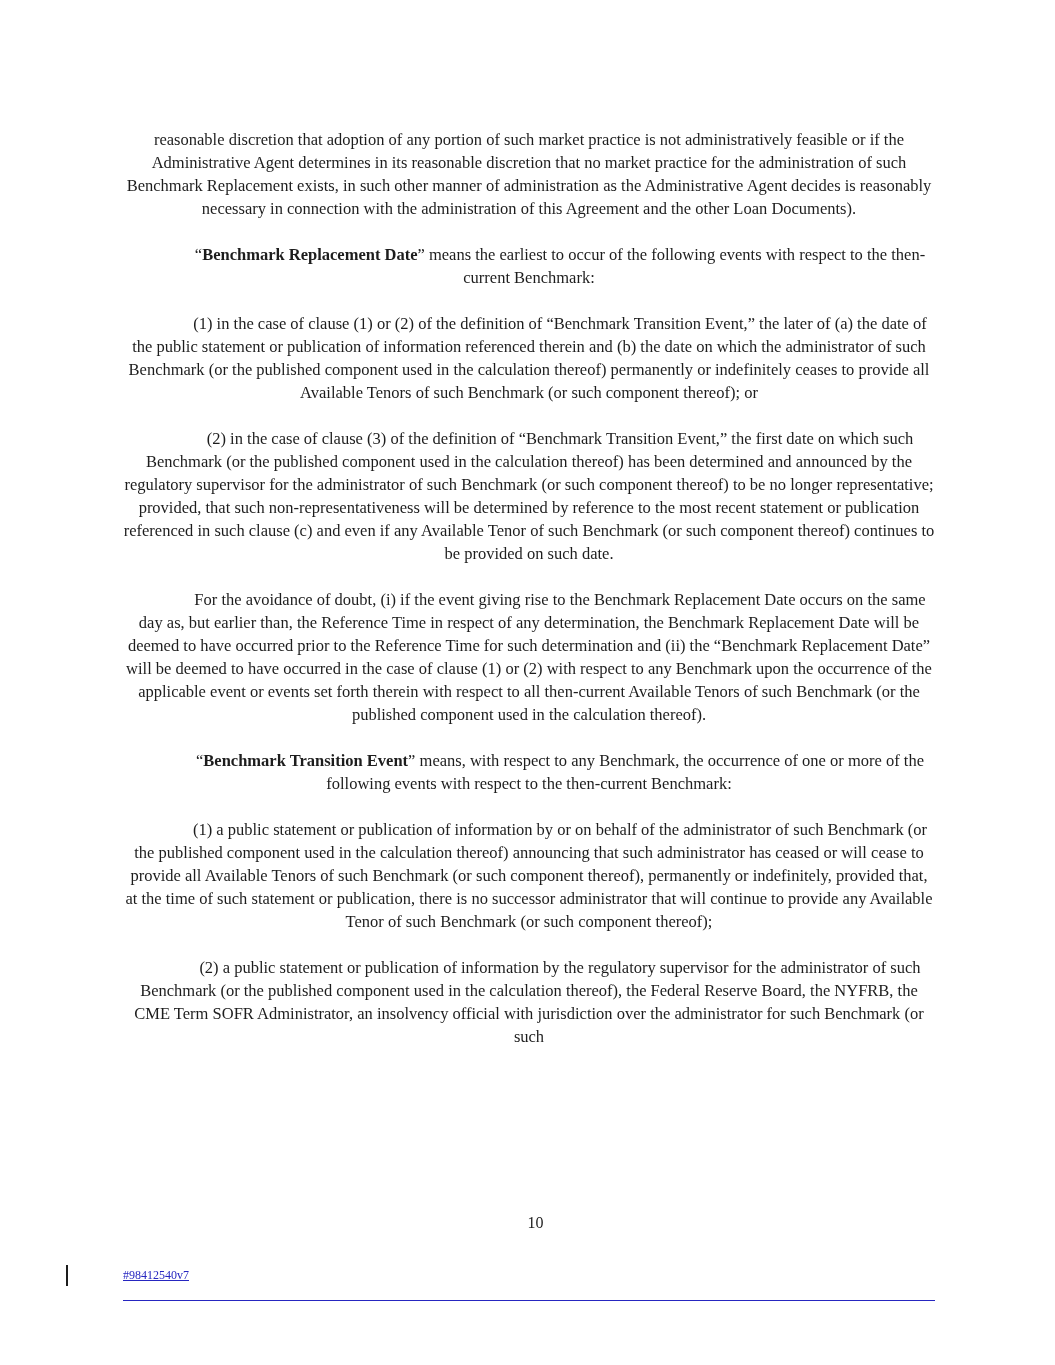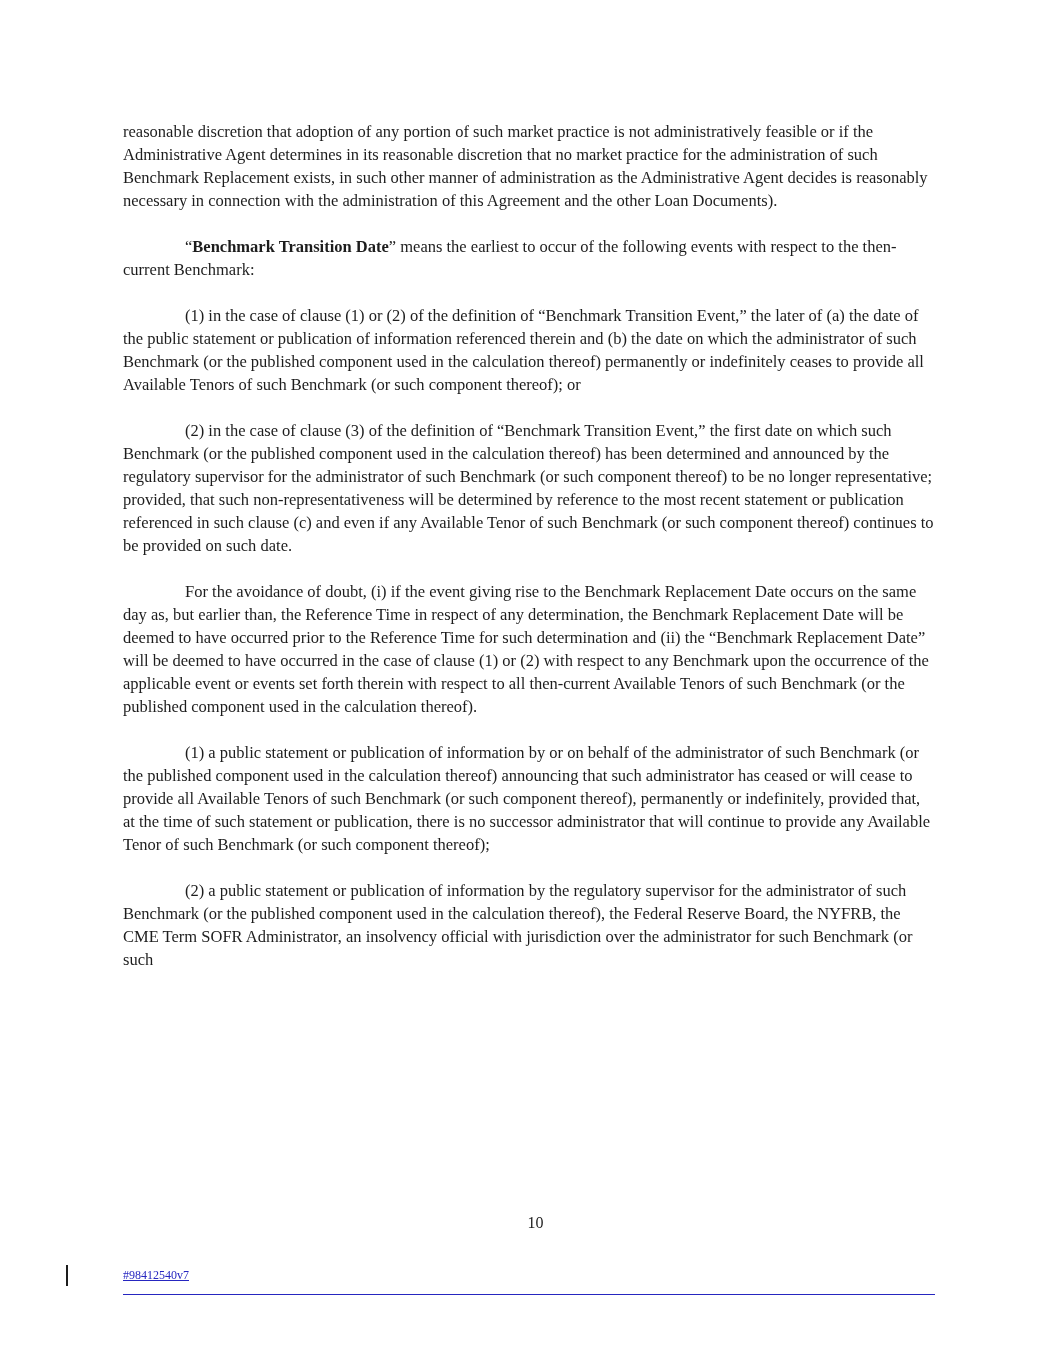--- a/index.html
+++ b/index.html
@@ -13,25 +13,25 @@
     height: 1365px;
     margin: 0 auto;
     background: #ffffff;
     font-family: "Liberation Serif", serif;
     color: #1d1d1d;
     overflow: hidden;
   }
   .doc-body {
     position: absolute;
     left: 123px;
-    top: 120px;
+    top: 128px;
     width: 812px;
     font-size: 16.5px;
     line-height: 23px;
-    text-align: left;
+    text-align: center;
   }
   .para {
     margin: 0 0 23px 0;
   }
   .para.flush  { text-indent: 0; }
   .para.indent { text-indent: 62px; }
   .para.block  { text-indent: 62px; }
   .bold { font-weight: bold; }
   .page-number {
     position: absolute;
@@ -41,21 +41,21 @@
     text-align: center;
     font-size: 16px;
     line-height: 20px;
   }
   .footer-rule {
     position: absolute;
     left: 123px;
     top: 1268px;
     width: 812px;
     border-bottom: 1px solid #2626c0;
-    padding-bottom: 12px;
+    padding-bottom: 18px;
     font-size: 12px;
     line-height: 14px;
   }
   .doc-id-link {
     color: #2626c0;
     text-decoration: underline;
     cursor: pointer;
     font-family: "Liberation Serif", serif;
   }
   .change-bar {
@@ -68,24 +68,25 @@
   }
 </style>
 </head>
 <body>
 
 <div class="page">
 
   <div class="doc-body">
 
   <p class="para flush"><span>reasonable discretion that adoption of any portion of such market practice is not administratively feasible or if the Administrative Agent determines in its reasonable discretion that no market practice for the administration of such Benchmark Replacement exists, in such other manner of administration as the Administrative Agent decides is reasonably necessary in connection with the administration of this Agreement and the other Loan Documents).</span></p>
-      <p class="para indent"><span>“</span><span class="bold">Benchmark Transition Date</span><span>” means the earliest to occur of the following events with respect to the then-current Benchmark:</span></p>
+      <p class="para indent"><span>“</span><span class="bold">Benchmark Replacement Date</span><span>” means the earliest to occur of the following events with respect to the then-current Benchmark:</span></p>
       <p class="para indent"><span>(1) in the case of clause (1) or (2) of the definition of “Benchmark Transition Event,” the later of (a) the date of the public statement or publication of information referenced therein and (b) the date on which the administrator of such Benchmark (or the published component used in the calculation thereof) permanently or indefinitely ceases to provide all Available Tenors of such Benchmark (or such component thereof); or</span></p>
       <p class="para indent"><span>(2) in the case of clause (3) of the definition of “Benchmark Transition Event,” the first date on which such Benchmark (or the published component used in the calculation thereof) has been determined and announced by the regulatory supervisor for the administrator of such Benchmark (or such component thereof) to be no longer representative; provided, that such non-representativeness will be determined by reference to the most recent statement or publication referenced in such clause (c) and even if any Available Tenor of such Benchmark (or such component thereof) continues to be provided on such date.</span></p>
       <p class="para indent"><span>For the avoidance of doubt, (i) if the event giving rise to the Benchmark Replacement Date occurs on the same day as, but earlier than, the Reference Time in respect of any determination, the Benchmark Replacement Date will be deemed to have occurred prior to the Reference Time for such determination and (ii) the “Benchmark Replacement Date” will be deemed to have occurred in the case of clause (1) or (2) with respect to any Benchmark upon the occurrence of the applicable event or events set forth therein with respect to all then-current Available Tenors of such Benchmark (or the published component used in the calculation thereof).</span></p>
+      <p class="para indent"><span>“</span><span class="bold">Benchmark Transition Event</span><span>” means, with respect to any Benchmark, the occurrence of one or more of the following events with respect to the then-current Benchmark:</span></p>
       <p class="para block"><span>(1) a public statement or publication of information by or on behalf of the administrator of such Benchmark (or the published component used in the calculation thereof) announcing that such administrator has ceased or will cease to provide all Available Tenors of such Benchmark (or such component thereof), permanently or indefinitely, provided that, at the time of such statement or publication, there is no successor administrator that will continue to provide any Available Tenor of such Benchmark (or such component thereof);</span></p>
       <p class="para block"><span>(2) a public statement or publication of information by the regulatory supervisor for the administrator of such Benchmark (or the published component used in the calculation thereof), the Federal Reserve Board, the NYFRB, the CME Term SOFR Administrator, an insolvency official with jurisdiction over the administrator for such Benchmark (or such</span></p>
     </div>
 
   <div class="page-number">10</div>
 
   <div class="change-bar"></div>
 
   <div class="footer-rule">
     <span class="doc-id-link">#98412540v7</span>

